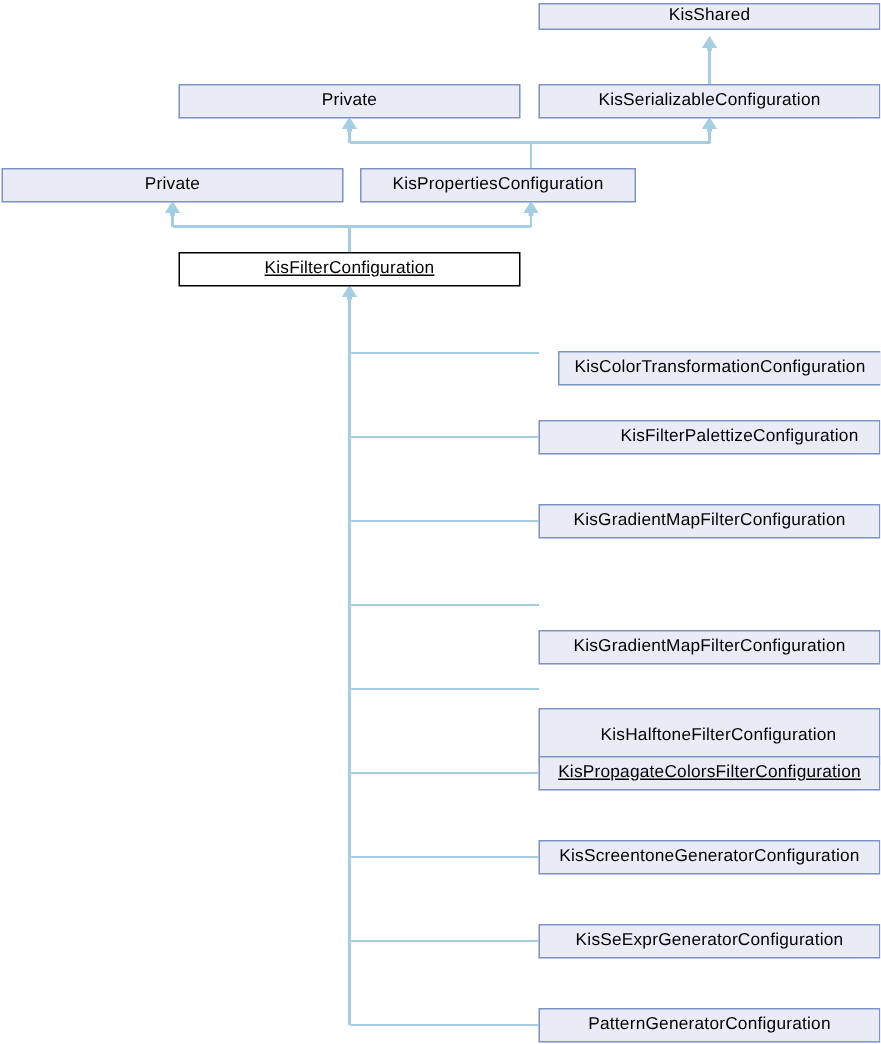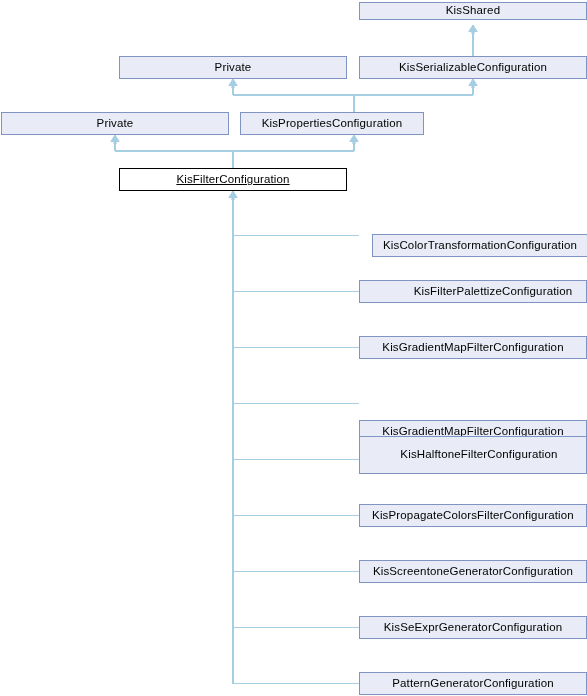--- a/index.html
+++ b/index.html
@@ -115,24 +115,24 @@
       </div>
       <div class="node" style="left: 359px; top: 280px; width: 228px; height: 23px; padding-left: 40px;">
         <span class="node-label">KisFilterPalettizeConfiguration</span>
       </div>
       <div class="node" style="left: 359px; top: 336px; width: 228px; height: 23px;">
         <span class="node-label">KisGradientMapFilterConfiguration</span>
       </div>
       <div class="node" style="left: 359px; top: 392px; width: 228px; height: 23px; margin-top: 28px;">
         <span class="node-label">KisGradientMapFilterConfiguration</span>
       </div>
-      <div class="node" style="left: 359px; top: 436px; width: 228px; height: 38px; padding-left: 12px;">
+      <div class="node" style="left: 359px; top: 472px; width: 228px; height: 38px; padding-left: 12px;">
         <span class="node-label">KisHalftoneFilterConfiguration</span>
       </div>
-      <div class="node" style="left: 359px; top: 504px; width: 228px; height: 23px;">
+      <div class="node" style="left: 359px; top: 504px; width: 228px; height: 23px; text-decoration: underline;">
         <span class="node-label">KisPropagateColorsFilterConfiguration</span>
       </div>
       <div class="node" style="left: 359px; top: 560px; width: 228px; height: 23px;">
         <span class="node-label">KisScreentoneGeneratorConfiguration</span>
       </div>
       <div class="node" style="left: 359px; top: 616px; width: 228px; height: 23px; align-items: center;">
         <span class="node-label">KisSeExprGeneratorConfiguration</span>
       </div>
       <div class="node" style="left: 359px; top: 672px; width: 228px; height: 23px;">
         <span class="node-label">PatternGeneratorConfiguration</span>

